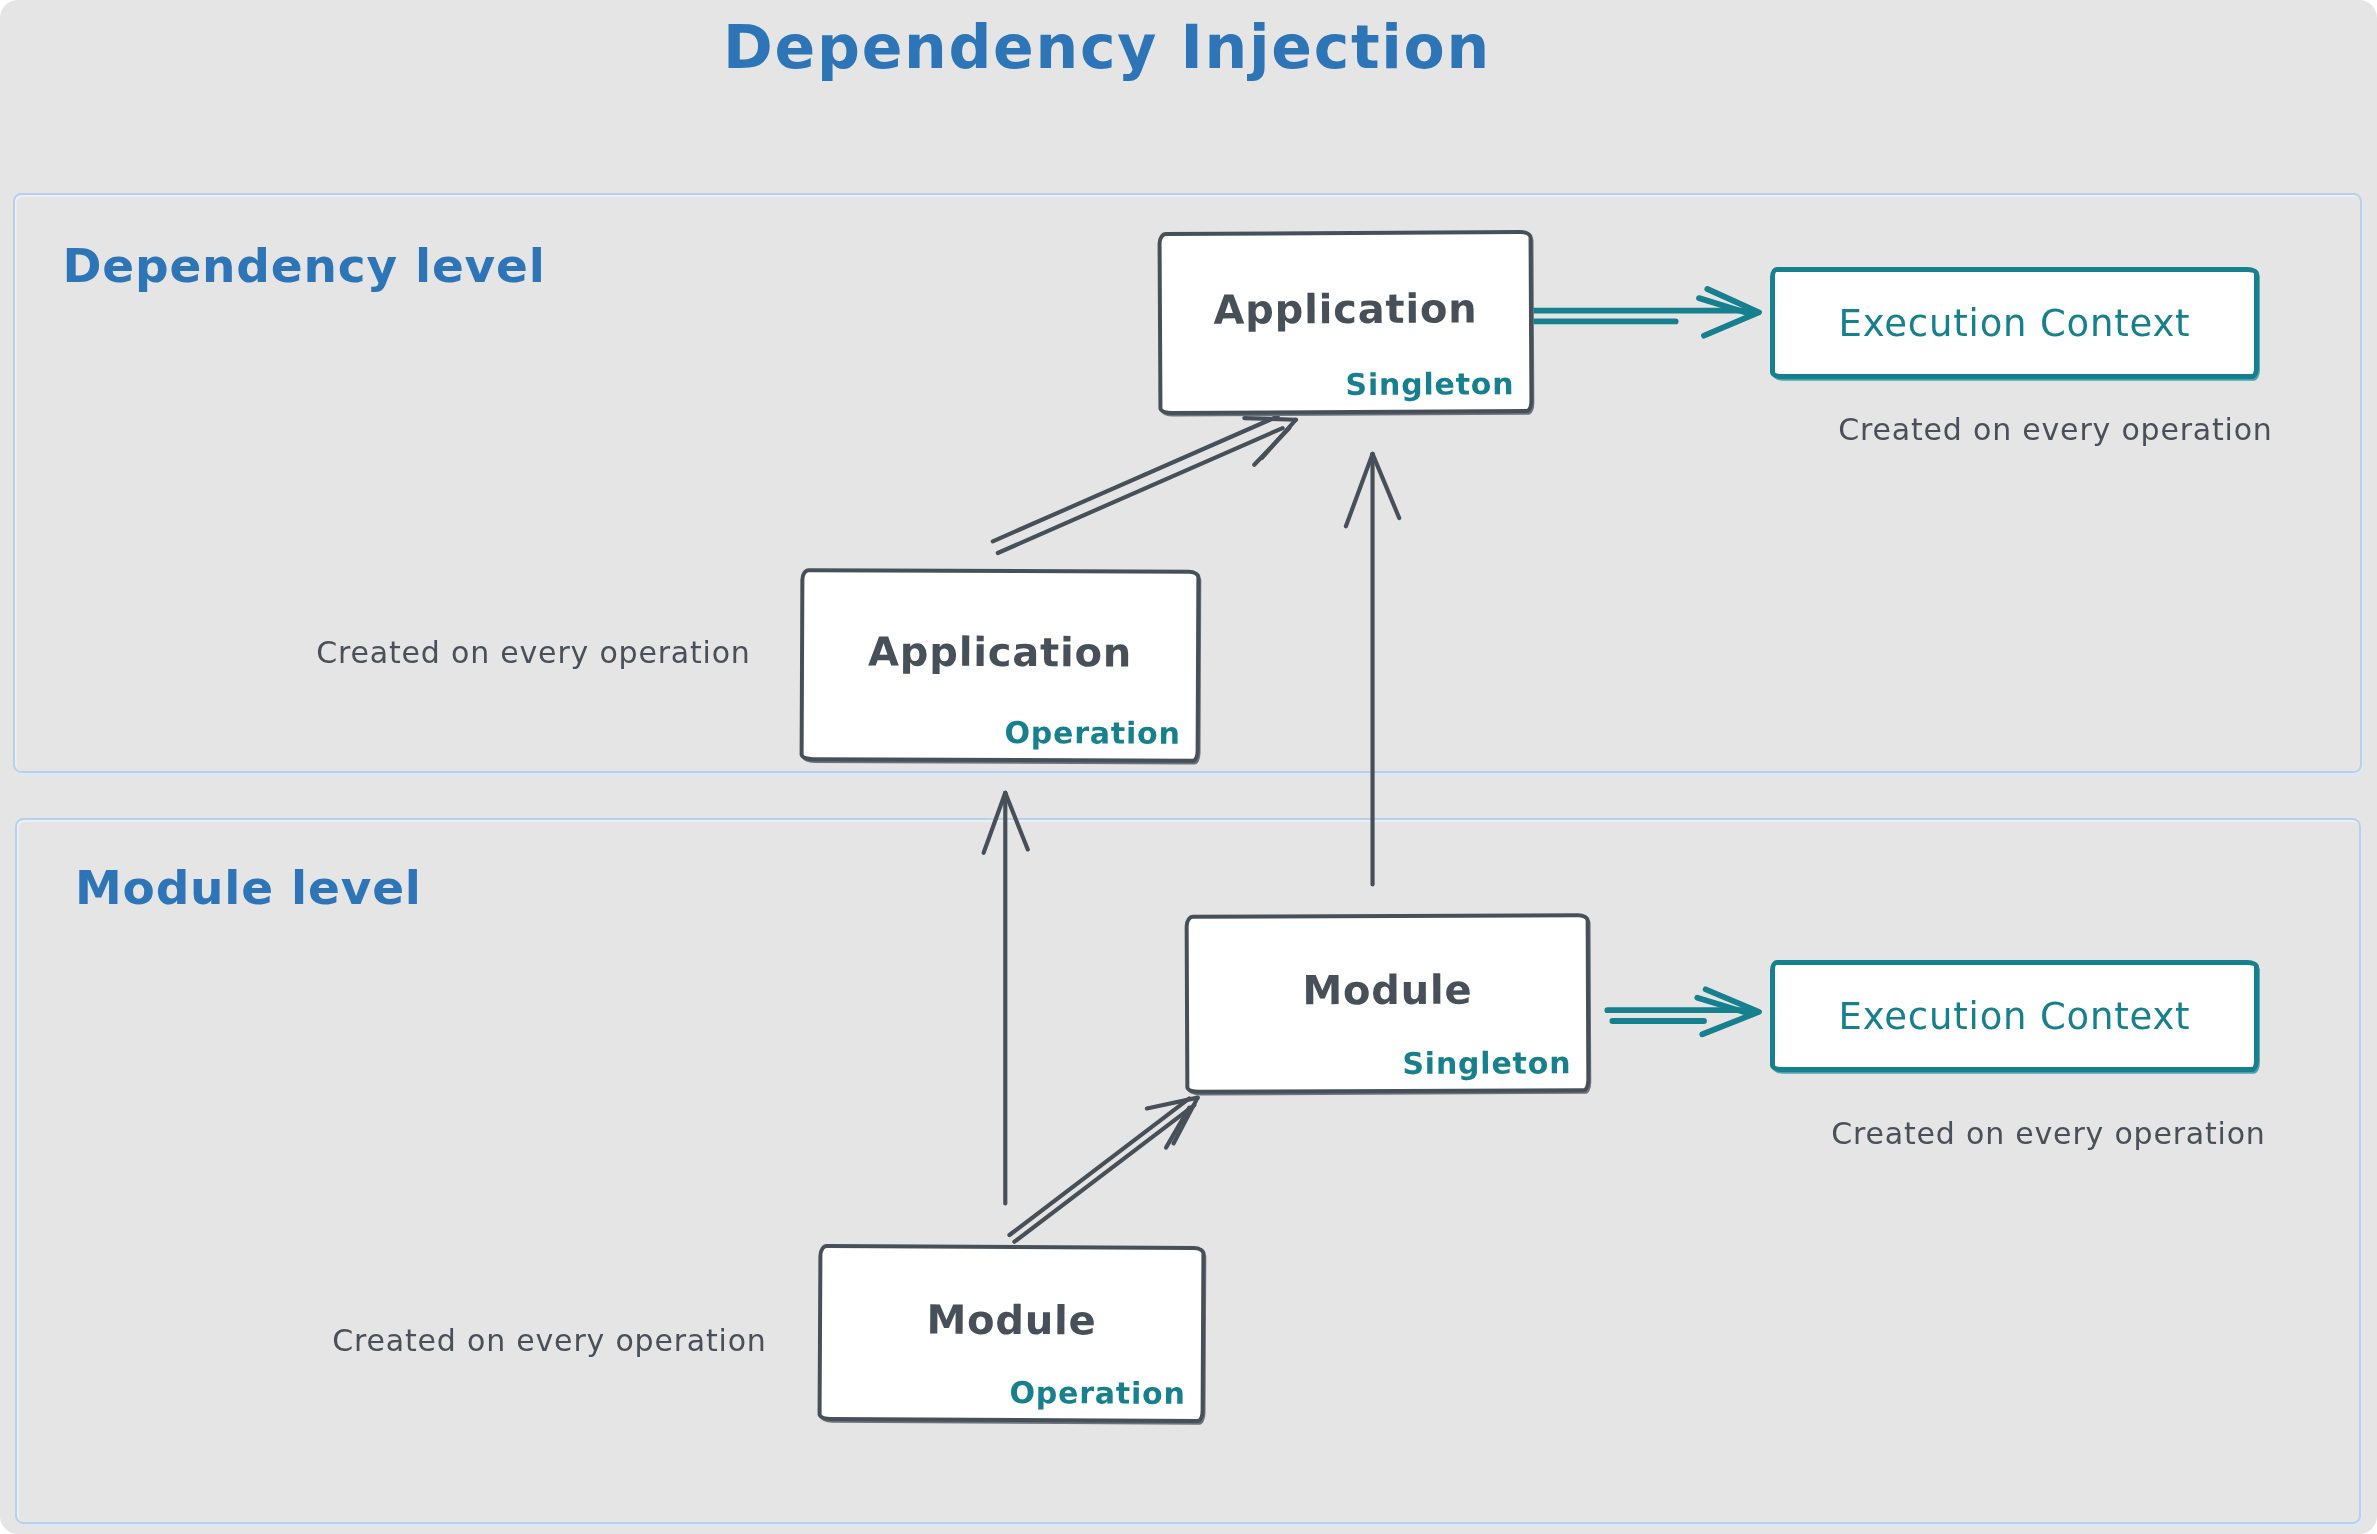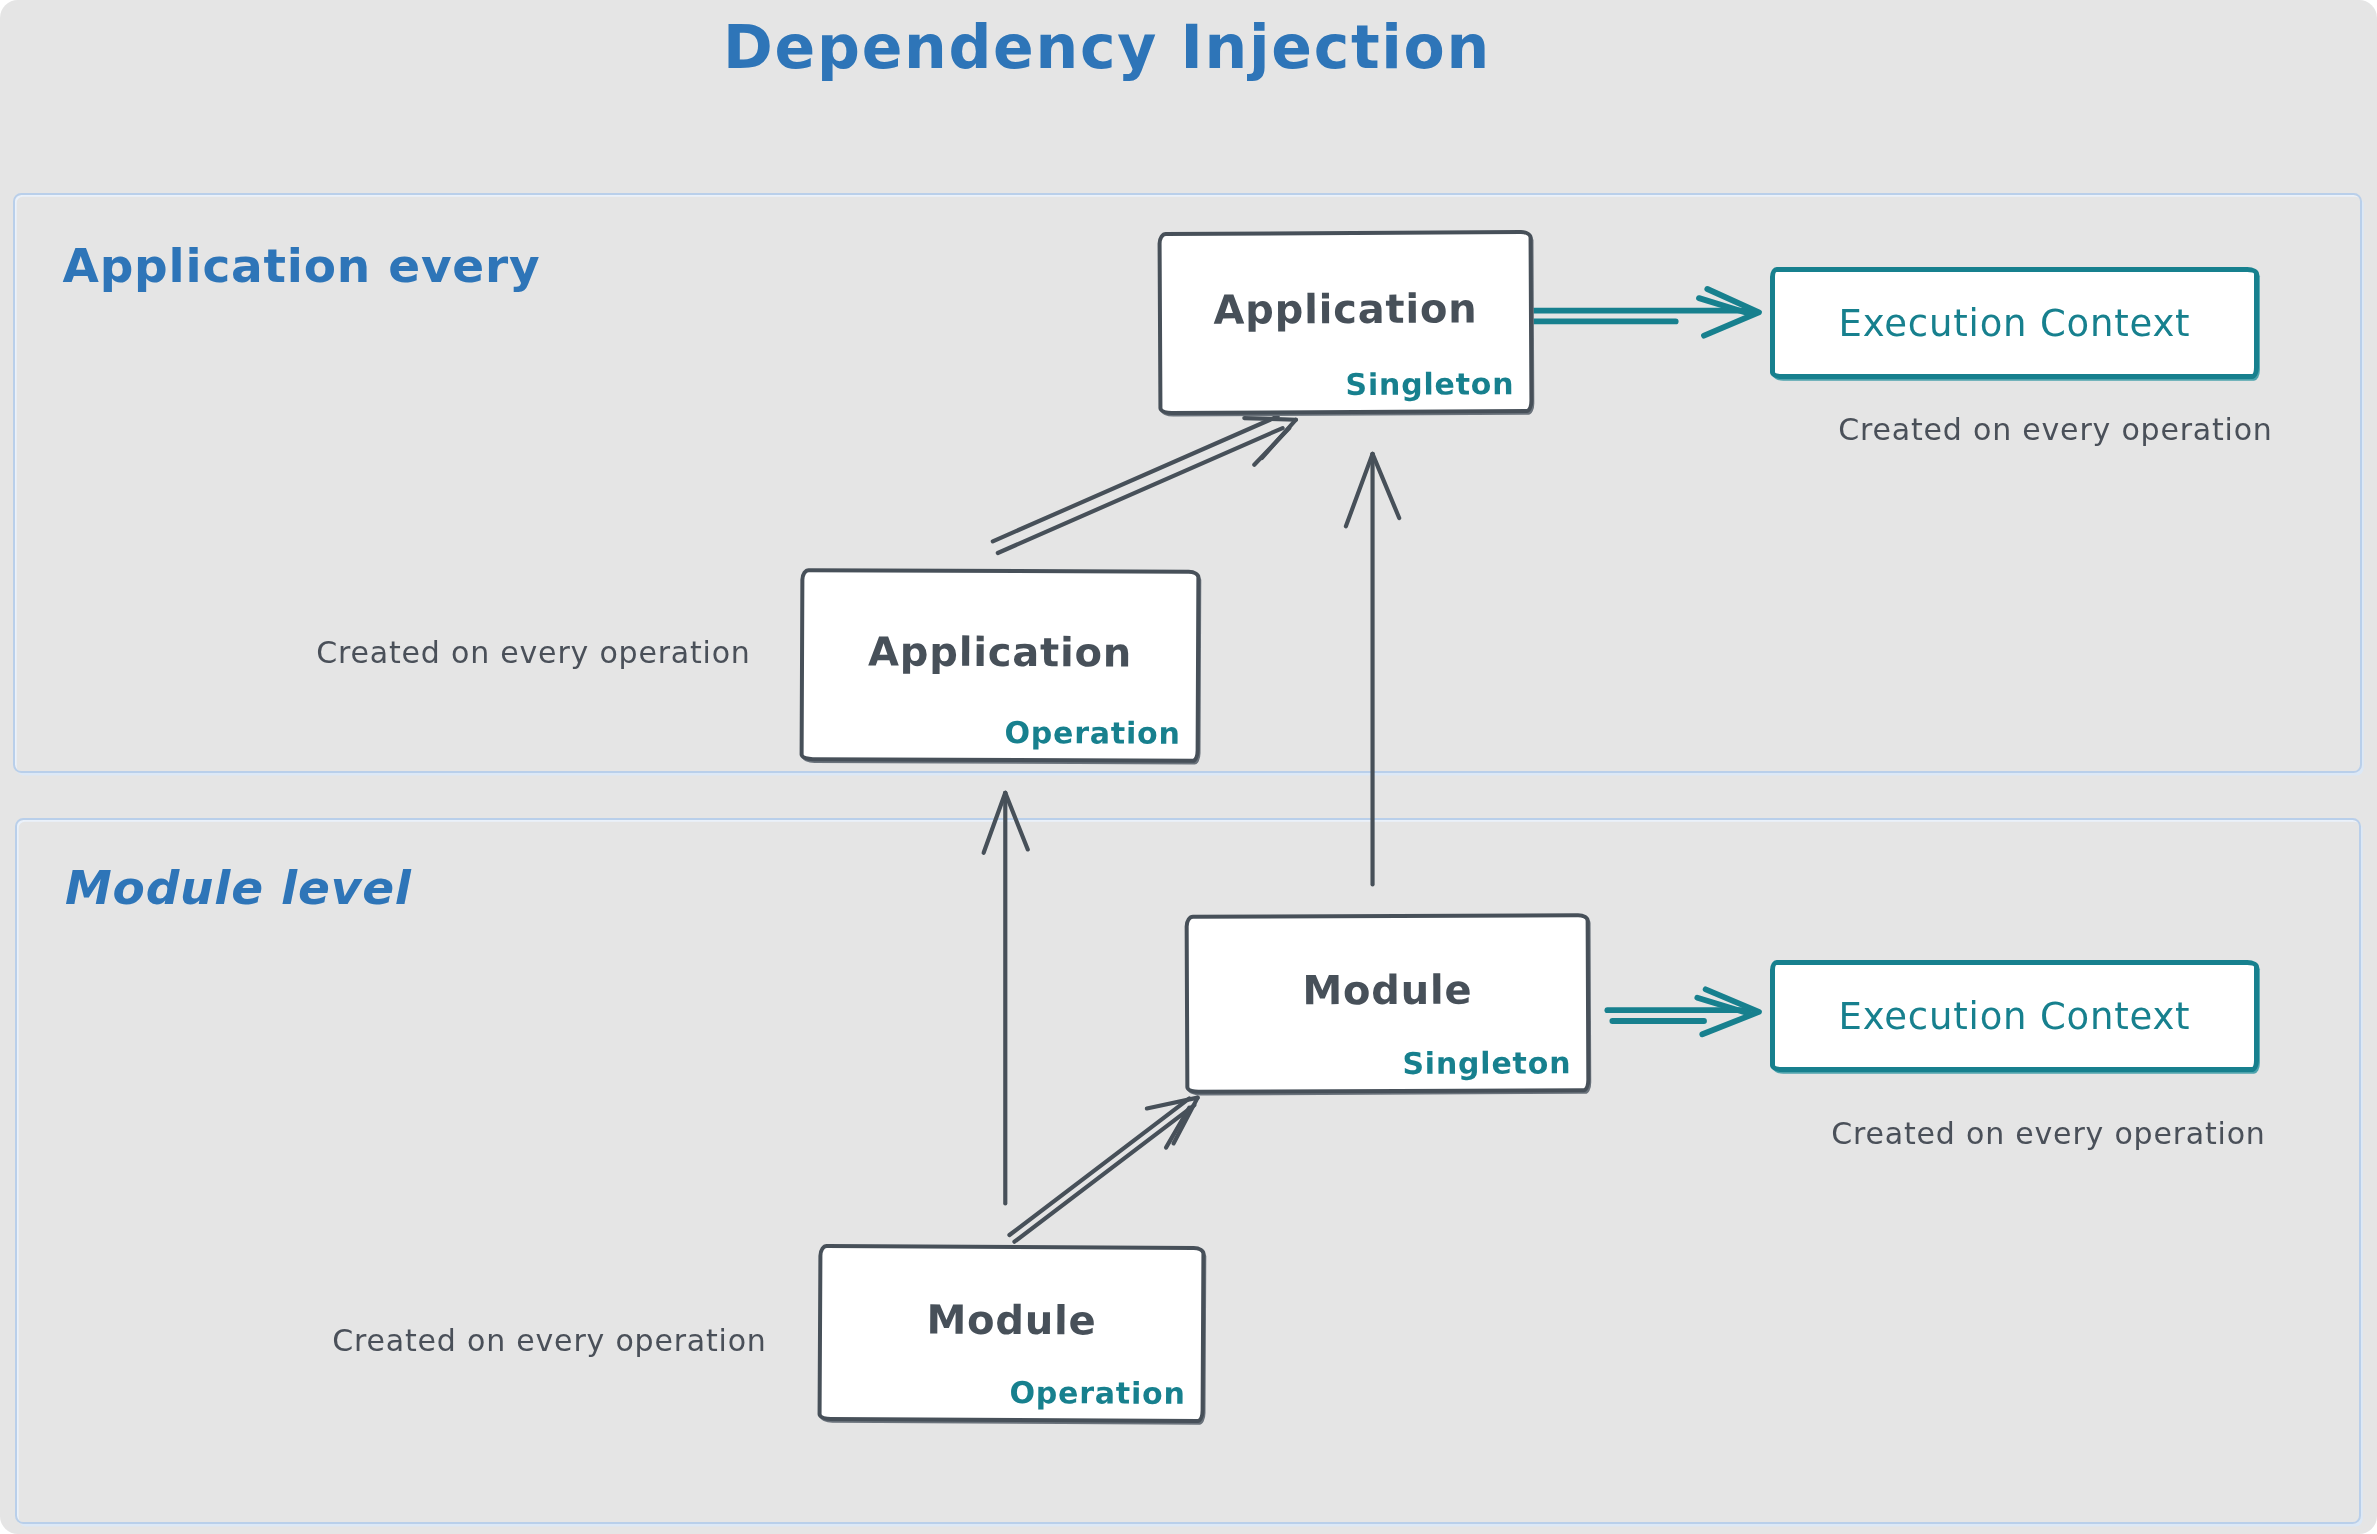--- a/index.html
+++ b/index.html
@@ -130,25 +130,25 @@
 </head>
 <body>
 
 <div class="canvas">
 
   <header class="titleblock">
     <h1>Dependency Injection</h1>
   </header>
 
   <section class="panel" style="left:12.5px; top:193px; width:2345px; height:576px;">
-    <span class="panel-label">Application every</span>
+    <span class="panel-label">Dependency level</span>
   </section>
 
   <section class="panel" style="left:15px; top:818px; width:2342px; height:702px;">
-    <span class="panel-label" style="left:48px; top:40px;font-style:italic;">Module level</span>
+    <span class="panel-label" style="left:58px; top:40px;">Module level</span>
   </section>
 
   <svg class="arrows" viewBox="0 0 2854 1842">
 
     <g>
       <path d="M 1192 650 L 1534 500"></path>
       <path d="M 1198 664 L 1540 514"></path>
       <path d="M 1556 504 L 1494 502"></path>
       <path d="M 1556 504 L 1515 550"></path>
       <path d="M 1548 514 L 1506 558"></path>

